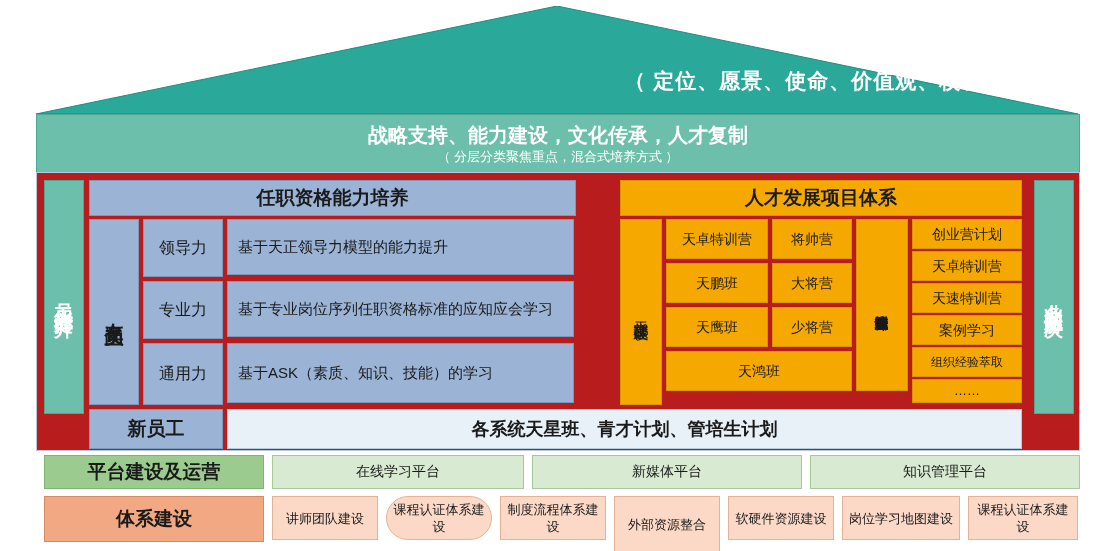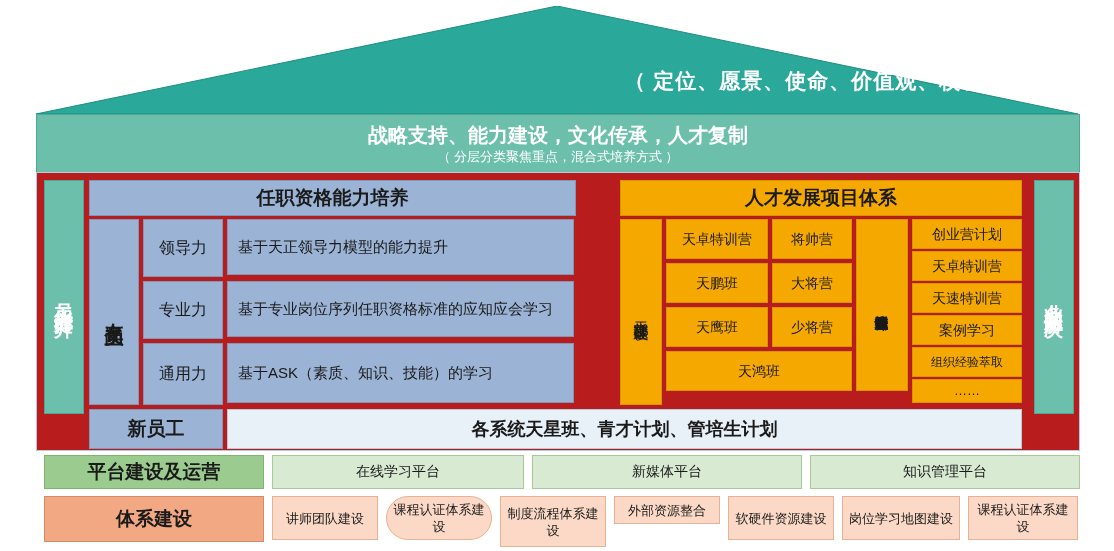--- a/index.html
+++ b/index.html
@@ -135,22 +135,22 @@
   }
   .orgrow{
     position:absolute;background:#fbd9c6;border:1px solid #e7b294;
     color:#1a1a1a;font-size:13px;line-height:17px;
     display:flex;align-items:center;justify-content:center;text-align:center;
     padding:0 4px;box-sizing:border-box;
   }
   #sys-head{left:44px;top:496px;width:218px;height:44px;}
   #sys1{left:272px;top:496px;width:106px;height:44px;}
   #sys2{left:386px;top:496px;width:106px;height:44px;border-radius:22px;}
-  #sys3{left:500px;top:496px;width:106px;height:51px;}
-  #sys4{left:614px;top:496px;width:106px;height:28px;}
+  #sys3{left:500px;top:496px;width:106px;height:44px;}
+  #sys4{left:614px;top:496px;width:106px;height:56px;}
   #sys5{left:728px;top:496px;width:106px;height:44px;}
   #sys6{left:842px;top:496px;width:118px;height:44px;}
   #sys7{left:968px;top:496px;width:110px;height:44px;}
 </style>
 </head>
 <body>
 
 <div class="stage">
 
   <div class="roof">

